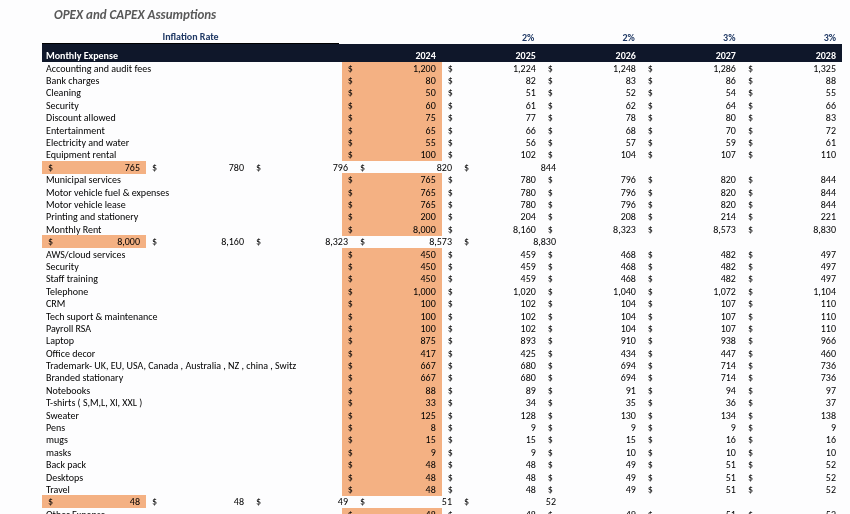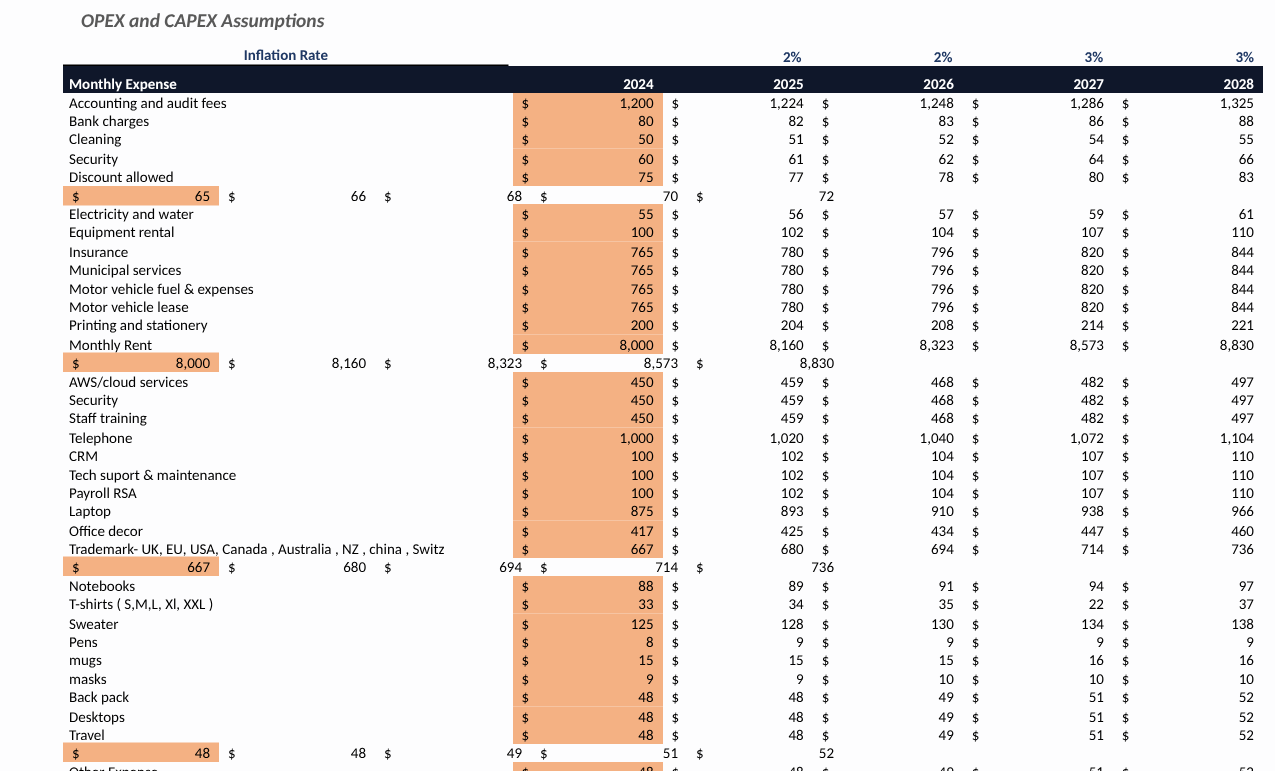--- a/index.html
+++ b/index.html
@@ -155,20 +155,21 @@
           <div class="col">
             <span class="cur">$</span>
             <span>80</span>
           </div>
           <div class="col">
             <span class="cur">$</span>
             <span>83</span>
           </div>
         </div>
         <div class="row">
+          <div class="lbl">Entertainment</div>
           <div class="col base">
             <span class="cur">$</span>
             <span>65</span>
           </div>
           <div class="col">
             <span class="cur">$</span>
             <span>66</span>
           </div>
           <div class="col">
             <span class="cur">$</span>
@@ -223,21 +224,20 @@
           <div class="col">
             <span class="cur">$</span>
             <span>107</span>
           </div>
           <div class="col">
             <span class="cur">$</span>
             <span>110</span>
           </div>
         </div>
         <div class="row">
-          <div class="lbl">Insurance</div>
           <div class="col base">
             <span class="cur">$</span>
             <span>765</span>
           </div>
           <div class="col">
             <span class="cur">$</span>
             <span>780</span>
           </div>
           <div class="col">
             <span class="cur">$</span>
@@ -613,20 +613,21 @@
           <div class="col">
             <span class="cur">$</span>
             <span>714</span>
           </div>
           <div class="col">
             <span class="cur">$</span>
             <span>736</span>
           </div>
         </div>
         <div class="row">
+          <div class="lbl">Branded stationary</div>
           <div class="col base">
             <span class="cur">$</span>
             <span>667</span>
           </div>
           <div class="col">
             <span class="cur">$</span>
             <span>680</span>
           </div>
           <div class="col">
             <span class="cur">$</span>
@@ -673,21 +674,21 @@
           <div class="col">
             <span class="cur">$</span>
             <span>34</span>
           </div>
           <div class="col">
             <span class="cur">$</span>
             <span>35</span>
           </div>
           <div class="col">
             <span class="cur">$</span>
-            <span>22</span>
+            <span>36</span>
           </div>
           <div class="col">
             <span class="cur">$</span>
             <span>37</span>
           </div>
         </div>
         <div class="row">
           <div class="lbl">Sweater</div>
           <div class="col base">
             <span class="cur">$</span>

